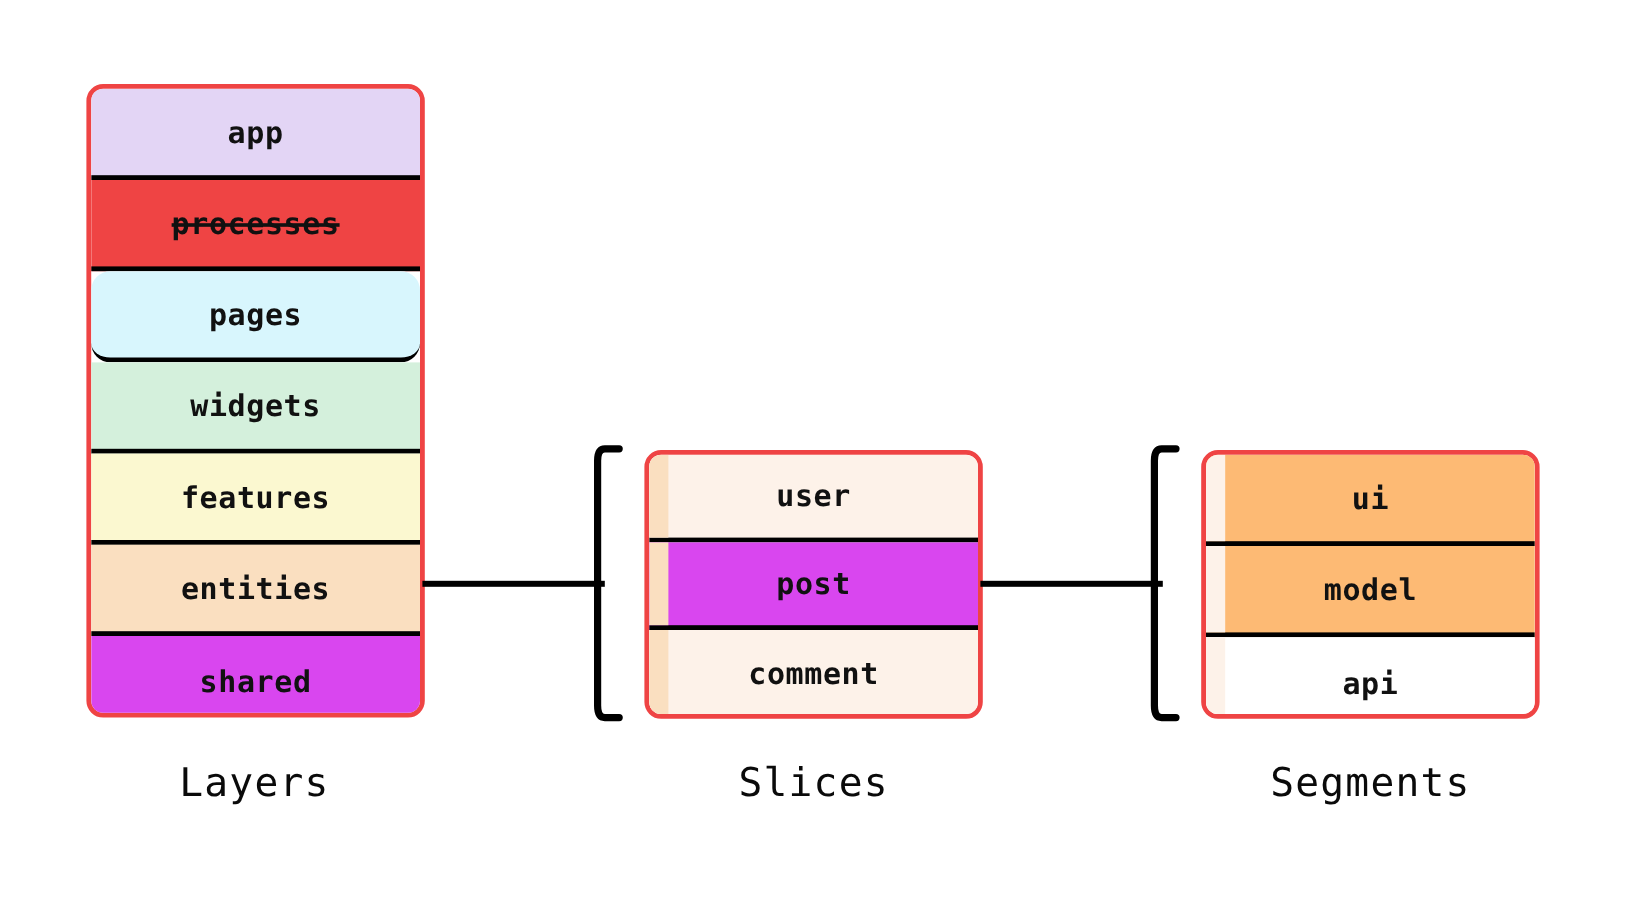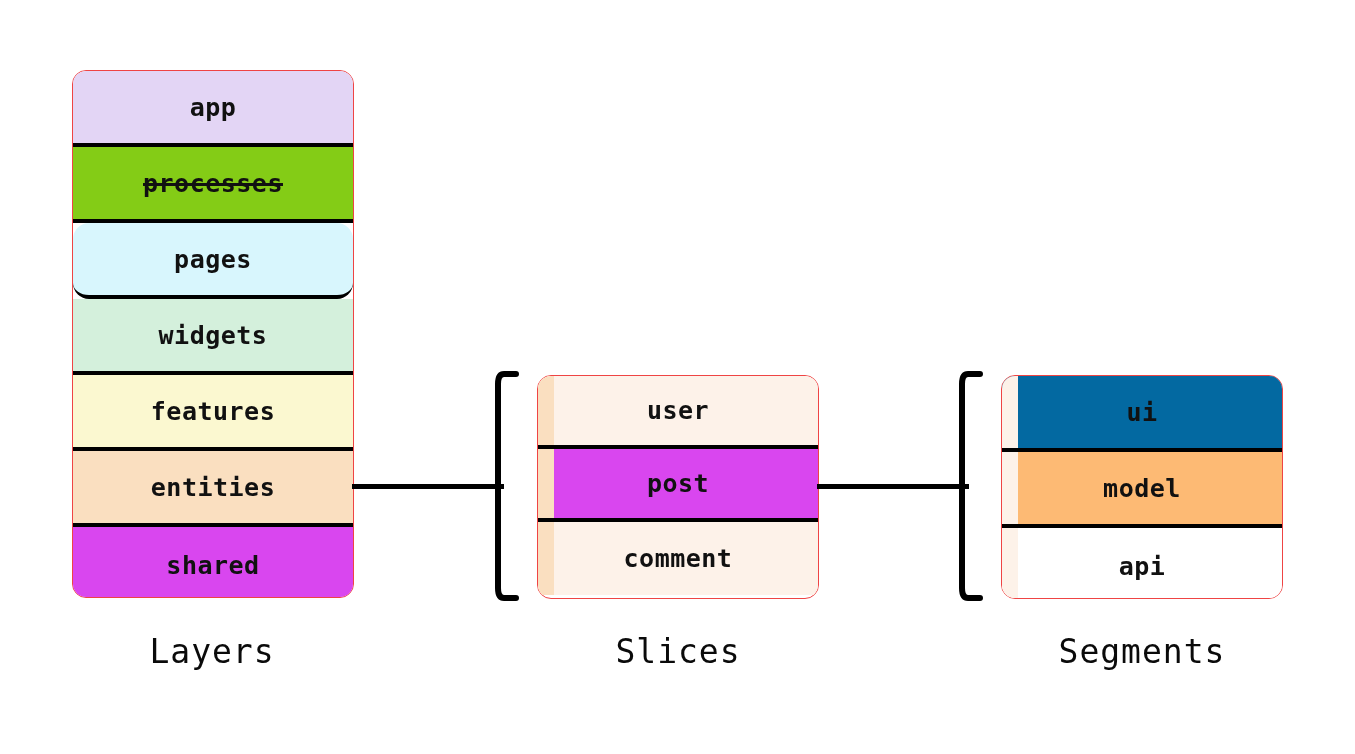--- a/index.html
+++ b/index.html
@@ -17,21 +17,21 @@
 
   #diagram-root {
     position: absolute;
     inset: 0;
   }
 
   
   .stack-box {
     position: absolute;
     box-sizing: border-box;
-    border: 1px solid #ef4444;
+    border: 4px solid #ef4444;
     border-radius: 14px;
     overflow: hidden;
     background: #ffffff;
   }
 
   .stack-row {
     position: relative;
     box-sizing: border-box;
     display: flex;
     align-items: center;
@@ -139,21 +139,21 @@
 <body style="background-color: rgb(255, 255, 255);">
 
 <div id="diagram-root">
 
   <div class="stack-box" id="layers-box">
 
     <div class="stack-row" style="background-color: rgb(227, 213, 245);">
       <span class="row-label">app</span>
     </div>
 
-    <div class="stack-row" style="background-color: #84cc16; text-align: right;">
+    <div class="stack-row" style="background-color: #ef4444; text-align: right;">
       <span class="row-label struck">processes</span>
     </div>
 
     <div class="stack-row" style="background-color: rgb(216, 246, 253); border-radius: 16px;">
       <span class="row-label">pages</span>
     </div>
 
     <div class="stack-row" style="background-color: rgb(212, 240, 220);">
       <span class="row-label">widgets</span>
     </div>
@@ -200,21 +200,21 @@
   <div class="connector" id="connector-slices-segments"></div>
 
   <div class="bracket" id="bracket-segments">
     <svg viewBox="0 0 26 232" preserveAspectRatio="none" aria-hidden="true">
       <path d="M 22 4 L 10 4 Q 4 4 4 14 L 4 218 Q 4 228 10 228 L 22 228" fill="none" stroke="#000000" stroke-width="6" stroke-linecap="round" stroke-linejoin="round" vector-effect="non-scaling-stroke"></path>
     </svg>
   </div>
 
   <div class="stack-box" id="segments-box">
 
-    <div class="stack-row" style="background-color: #0369a1;">
+    <div class="stack-row" style="background-color: #fdba74;">
       <span class="row-stripe" style="background-color: rgb(253, 242, 233);"></span>
       <span class="row-label">ui</span>
     </div>
 
     <div class="stack-row" style="background-color: #fdba74;">
       <span class="row-stripe" style="background-color: rgb(253, 242, 233);"></span>
       <span class="row-label">model</span>
     </div>
 
     <div class="stack-row" style="background-color: rgb(255, 255, 255);">

